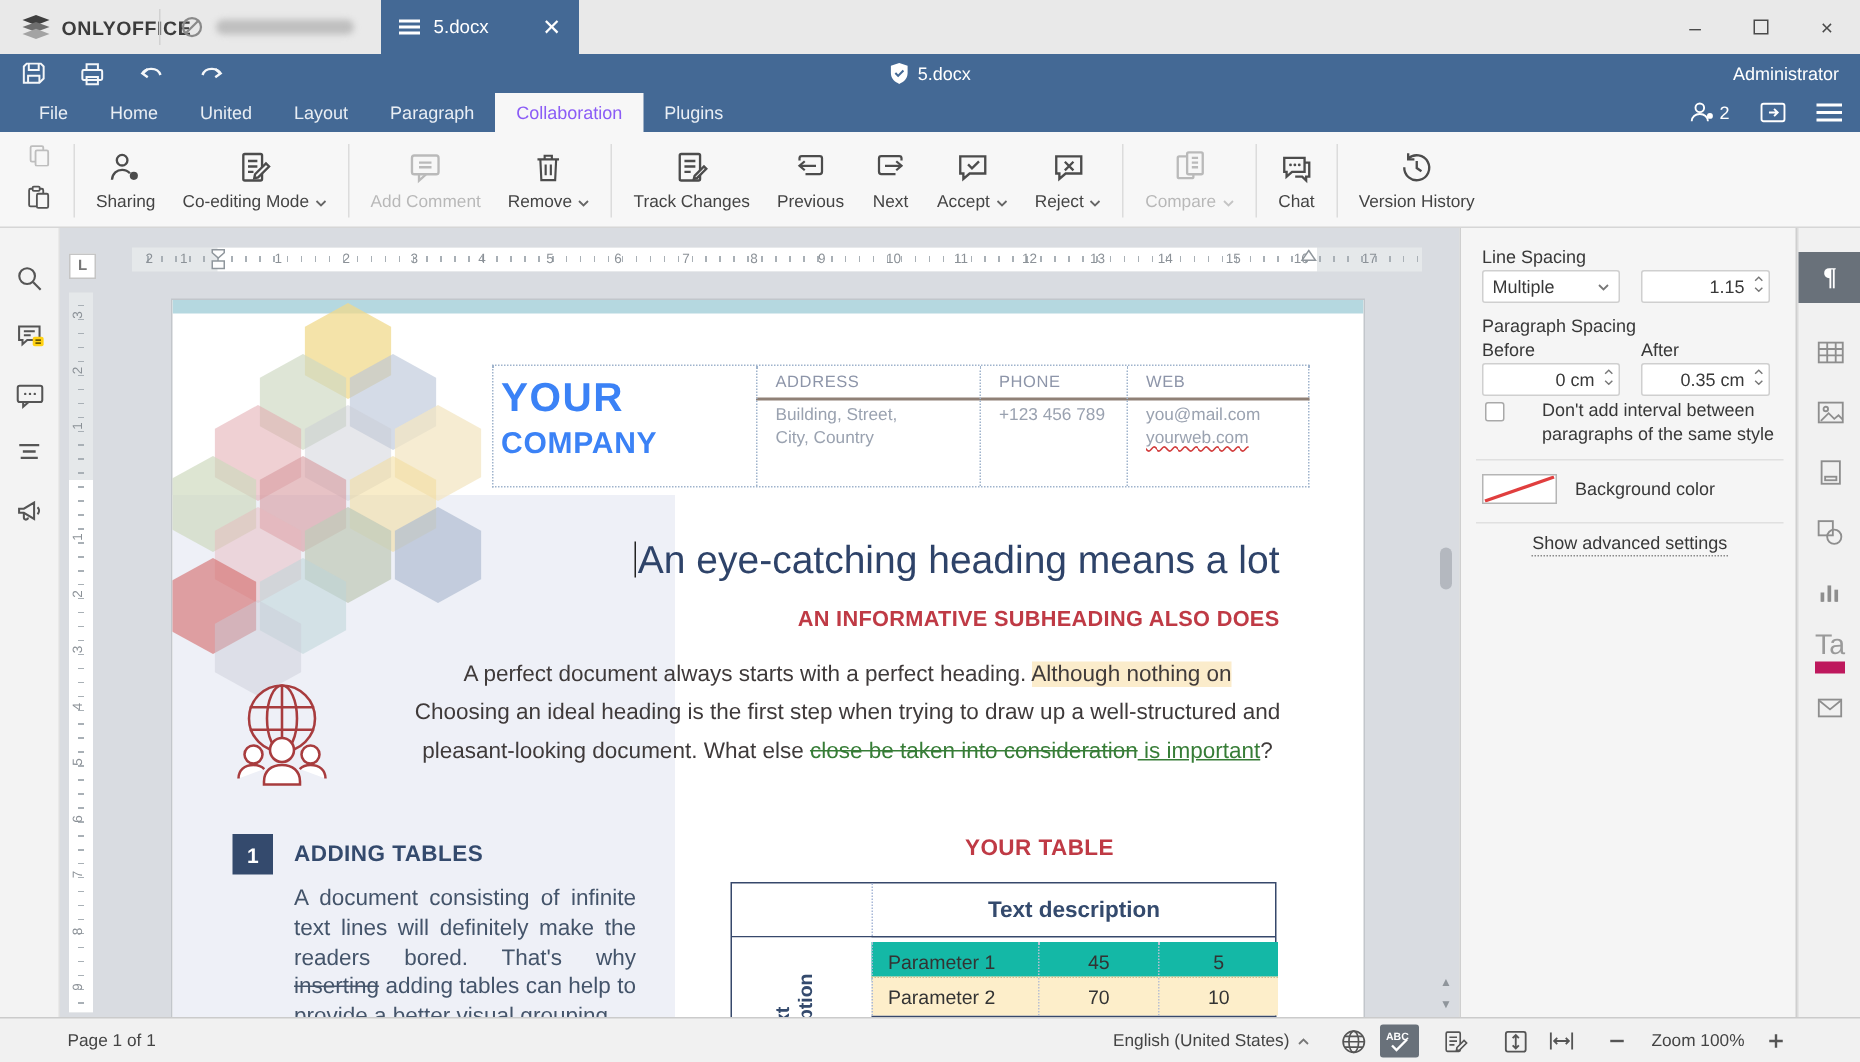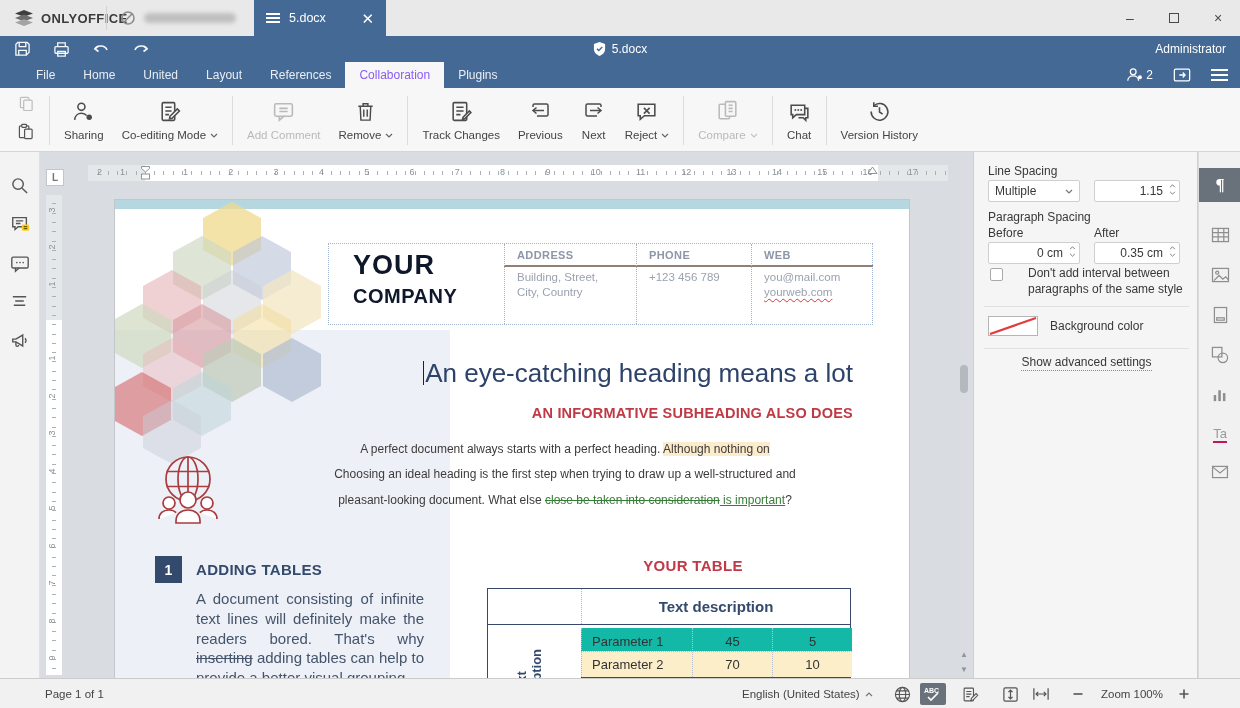--- a/index.html
+++ b/index.html
@@ -21,21 +21,21 @@
   .winbtns{position:absolute;right:0;top:0;height:36px;display:flex}
   .winbtn{width:44px;height:36px;display:flex;align-items:center;justify-content:center;color:#4a4a4a;font-size:14px}
   .winbtn .maxbox{width:10px;height:10px;border:1.5px solid #4a4a4a}
 
   
   #topbar{position:absolute;left:0;top:36px;width:1240px;height:26px;background:#446995;color:#fff}
   .qa{position:absolute;top:0;height:26px;display:flex;align-items:center;gap:22px;left:14px}
   .qa .qi{opacity:.95}
   .doc-center{position:absolute;left:0;right:0;top:0;height:26px;display:flex;align-items:center;justify-content:center;gap:6px;font-size:12px}
   .admin{position:absolute;right:14px;top:0;height:26px;display:flex;align-items:center;font-size:12px}
-  #menurow{position:absolute;left:0;top:62px;width:1240px;height:26px;background:#446995;display:flex;align-items:stretch;padding-left:22px}
+  #menurow{position:absolute;left:0;top:62px;width:1240px;height:26px;background:#446995;display:flex;align-items:stretch;padding-left:12px}
   .mtab{padding:0 14px;line-height:26px;font-size:12px;color:#e9eef4;cursor:default}
   .mtab.active{background:#f7f7f7;color:#8b5cf6}
   .menu-right{position:absolute;right:12px;top:62px;height:26px;display:flex;align-items:center;gap:20px;color:#fff}
   .usercount{display:flex;align-items:center;gap:2px;font-size:12px}
 
   
   #ribbon{position:absolute;left:0;top:88px;width:1240px;height:64px;background:#f7f7f7;border-bottom:1px solid #d6d6d6;display:flex;align-items:stretch;padding:5px 0 3px 8px}
   .clipcol{width:36px;display:flex;flex-direction:column;align-items:center;justify-content:space-between;padding:3px 0 8px}
   .rdiv{width:1px;background:#dcdcdc;margin:3px 5px}
   .rbtn{display:flex;flex-direction:column;align-items:center;justify-content:flex-start;padding:2px 9px;color:#444;font-size:11.5px;white-space:nowrap}
@@ -62,32 +62,32 @@
   .vscroll{position:absolute;left:918px;top:0;width:12px;height:526px}
   .vthumb{position:absolute;left:2px;top:213px;width:8px;height:28px;border-radius:4px;background:#b4b8bf}
   .pagebtn{position:absolute;left:0;width:12px;height:13px;color:#8f959b;font-size:8px;display:flex;align-items:center;justify-content:center}
 
   
   #page{position:absolute;left:75px;top:48px;width:794px;height:478px;background:#fff;box-shadow:0 0 0 1px #c2c6cb;overflow:hidden}
   .band{position:absolute;left:0;top:0;width:794px;height:9px;background:#b5d8e0}
   .pale{position:absolute;left:0;top:130px;width:335px;height:348px;background:#eef0f7}
   .hex{position:absolute;width:58px;height:64px;clip-path:polygon(50% 0%,100% 25%,100% 75%,50% 100%,0% 75%,0% 25%)}
   .company{position:absolute;left:213px;top:43px;width:545px;height:82px;border:1px dotted #9fb3cc}
-  .cname{position:absolute;left:24px;top:8px;color:#0f172a;font-weight:bold;line-height:1}
+  .cname{position:absolute;left:5px;top:8px;color:#3b82f6;font-weight:bold;line-height:1}
   .cname .l1{font-size:27px;letter-spacing:1px}
   .cname .l2{font-size:20px;margin-top:7px;letter-spacing:.5px}
   .ccol{position:absolute;top:0;height:100%;border-left:1px dotted #9fb3cc;padding:5px 0 0 12px;font-size:11.5px;color:#9aa2b0}
-  .ccol .clab{font-size:11px;font-weight:bold;color:#8d95a9;letter-spacing:.4px}
+  .ccol .clab{font-size:11px;font-weight:normal;color:#8d95a9;letter-spacing:.4px}
   .cline{position:absolute;left:175px;top:21px;width:369px;height:2px;background:#8f8076}
   .ccol .cbody{margin-top:9px;line-height:15px}
   .redspell{text-decoration:underline wavy #d23b3b 1px;text-underline-offset:2px}
   .h1{position:absolute;left:200px;top:158px;width:538px;text-align:right;font-size:26px;color:#2e4369;white-space:nowrap}
   .cursorbar{display:inline-block;width:1.5px;height:24px;background:#222;vertical-align:-3px;margin-right:1px}
   .h2{position:absolute;left:200px;top:205px;width:538px;text-align:right;font-size:14.5px;font-weight:bold;color:#bf3a45;letter-spacing:.2px}
-  .para{position:absolute;left:160px;top:237px;width:580px;font-size:12px;line-height:25.3px;color:#3f3a3a}
+  .para{position:absolute;left:160px;top:237px;width:580px;font-size:15px;line-height:25.3px;color:#3f3a3a}
   .para>div{text-align:center;white-space:nowrap}
   .hl{background:#fbeccb}
   .chg-del{color:#377d37;text-decoration:line-through}
   .chg-ins{color:#377d37;text-decoration:underline}
   .docpic{position:absolute;left:42px;top:253px}
   .secnum{position:absolute;left:40px;top:356px;width:27px;height:27px;background:#344a6d;color:#fff;font-weight:bold;font-size:14px;display:flex;align-items:center;justify-content:center}
   .sectitle{position:absolute;left:81px;top:361px;font-size:15px;font-weight:bold;color:#344a6d;letter-spacing:.3px}
   .secpara{position:absolute;left:81px;top:389px;width:228px;height:89px;font-size:15px;line-height:19.8px;color:#44546a;text-align:justify;overflow:hidden}
   .strike{text-decoration:line-through}
   .ttitle{position:absolute;left:420px;top:357px;width:316px;text-align:center;font-size:15px;font-weight:bold;color:#bf3a45;letter-spacing:.3px}
@@ -113,21 +113,21 @@
   .swatch{position:absolute;left:14px;top:164px;width:50px;height:20px;background:#fff;border:1px solid #b5b5b5}
   .swlab{position:absolute;left:76px;top:167px}
   .advlink{position:absolute;left:0;width:225px;top:203px;text-align:center}
   .advlink span{border-bottom:1px dotted #8a8a8a;padding-bottom:1px}
 
   
   #rstrip{position:absolute;left:1198px;top:152px;width:42px;height:526px;background:#f1f1f1;border-left:1px solid #dcdcdc}
   .stbtn{position:absolute;left:0;width:42px;height:34px;display:flex;align-items:center;justify-content:center;color:#8e8e8e}
   .stbtn.active{background:#69717a;color:#fff}
   .parasym{font-size:17px;font-weight:bold;font-family:"Liberation Serif",serif}
-  .ta{font-size:13px;color:#9a9a9a;border-bottom:2px solid #be185d;line-height:1.05}
+  .ta{font-size:19px;color:#9a9a9a;border-bottom:8px solid #be185d;line-height:1.05}
 
   
   #statusbar{position:absolute;left:0;top:678px;width:1240px;height:30px;background:#f1f1f1;border-top:1px solid #cbcbcb;font-size:11.5px;color:#444}
   .stitem{position:absolute;top:0;height:30px;display:flex;align-items:center;gap:5px}
   .spelltoggle{position:absolute;left:920px;top:4px;width:26px;height:22px;background:#69717a;border-radius:2px;display:flex;align-items:center;justify-content:center}
   .zoomtxt{position:absolute;left:1096px;top:0;width:72px;height:30px;display:flex;align-items:center;justify-content:center}
 </style>
 </head>
 <body>
 
@@ -205,21 +205,21 @@
       <span>5.docx</span>
     </div>
     <div class="admin">Administrator</div>
   </div>
 
   <div id="menurow">
       <div class="mtab">File</div>
       <div class="mtab">Home</div>
       <div class="mtab">United</div>
       <div class="mtab">Layout</div>
-      <div class="mtab">References</div>
+      <div class="mtab">Paragraph</div>
       <div class="mtab active">Collaboration</div>
       <div class="mtab">Plugins</div>
     </div>
   <div class="menu-right">
     <span class="usercount">
       <svg width="18" height="16" viewBox="0 0 20 17" fill="none" stroke="#fff" stroke-width="1.4">
         <circle cx="8" cy="5" r="3.2"></circle>
           <path d="M2 15c0-3.4 2.7-5.4 6-5.4s6 2 6 5.4"></path>
           <circle cx="15.5" cy="11" r="2.2" fill="#fff" stroke="none"></circle>
       </svg>
@@ -347,20 +347,34 @@
         <path d="M20 8V6.5A1.5 1.5 0 0 0 18.5 5h-12A1.5 1.5 0 0 0 5 6.5v9A1.5 1.5 0 0 0 6.5 17H16"></path>
             <path d="M9 11.5H19.5"></path>
             <path d="M16.5 8.5 20 11.5 16.5 14.5"></path>
       </svg>
         </span>
       <span class="rlab">
           <span>Next</span>
         </span>
     </div>
 
+    <div class="rbtn">
+      <span class="ric">
+          <svg width="25" height="25" viewBox="0 0 24 24" fill="none" stroke="#4c4c4c" stroke-width="1.5">
+        <path d="M4 5h16v11H10l-4 3.5V16H4Z"></path>
+            <path d="M9 10.2 11.5 12.7 16 8.2"></path>
+      </svg>
+        </span>
+      <span class="rlab">
+          <span>Accept</span>
+        <svg class="carat" viewBox="0 0 8 5" fill="none" stroke="#666" stroke-width="1.2">
+            <path d="M1 1 4 4 7 1"></path>
+          </svg>
+        </span>
+    </div>
 
     <div class="rbtn">
       <span class="ric">
           <svg width="25" height="25" viewBox="0 0 24 24" fill="none" stroke="#4c4c4c" stroke-width="1.5">
         <path d="M4 5h16v11H10l-4 3.5V16H4Z"></path>
             <path d="M9.5 8.5 15 14M15 8.5 9.5 14"></path>
       </svg>
         </span>
       <span class="rlab">
           <span>Reject</span>
@@ -484,21 +498,21 @@
       <div class="company">
         <div class="cname">
           <div class="l1">YOUR</div>
           <div class="l2">COMPANY</div>
         </div>
         <div class="cline"></div>
         <div class="ccol" style="left:175px;width:136px">
           <div class="clab">ADDRESS</div>
           <div class="cbody"><span>Building, Street,</span><br><span>City, Country</span></div>
         </div>
-        <div class="ccol" style="left:307px;width:111px">
+        <div class="ccol" style="left:324px;width:111px">
           <div class="clab">PHONE</div>
           <div class="cbody">+123 456 789</div>
         </div>
         <div class="ccol" style="left:422px;width:123px">
           <div class="clab">WEB</div>
           <div class="cbody"><span>you@mail.com</span><br><span class="redspell">yourweb.com</span></div>
         </div>
       </div>
 
       <div class="h1"><span class="cursorbar"></span><span>An eye-catching heading means a lot</span></div>

